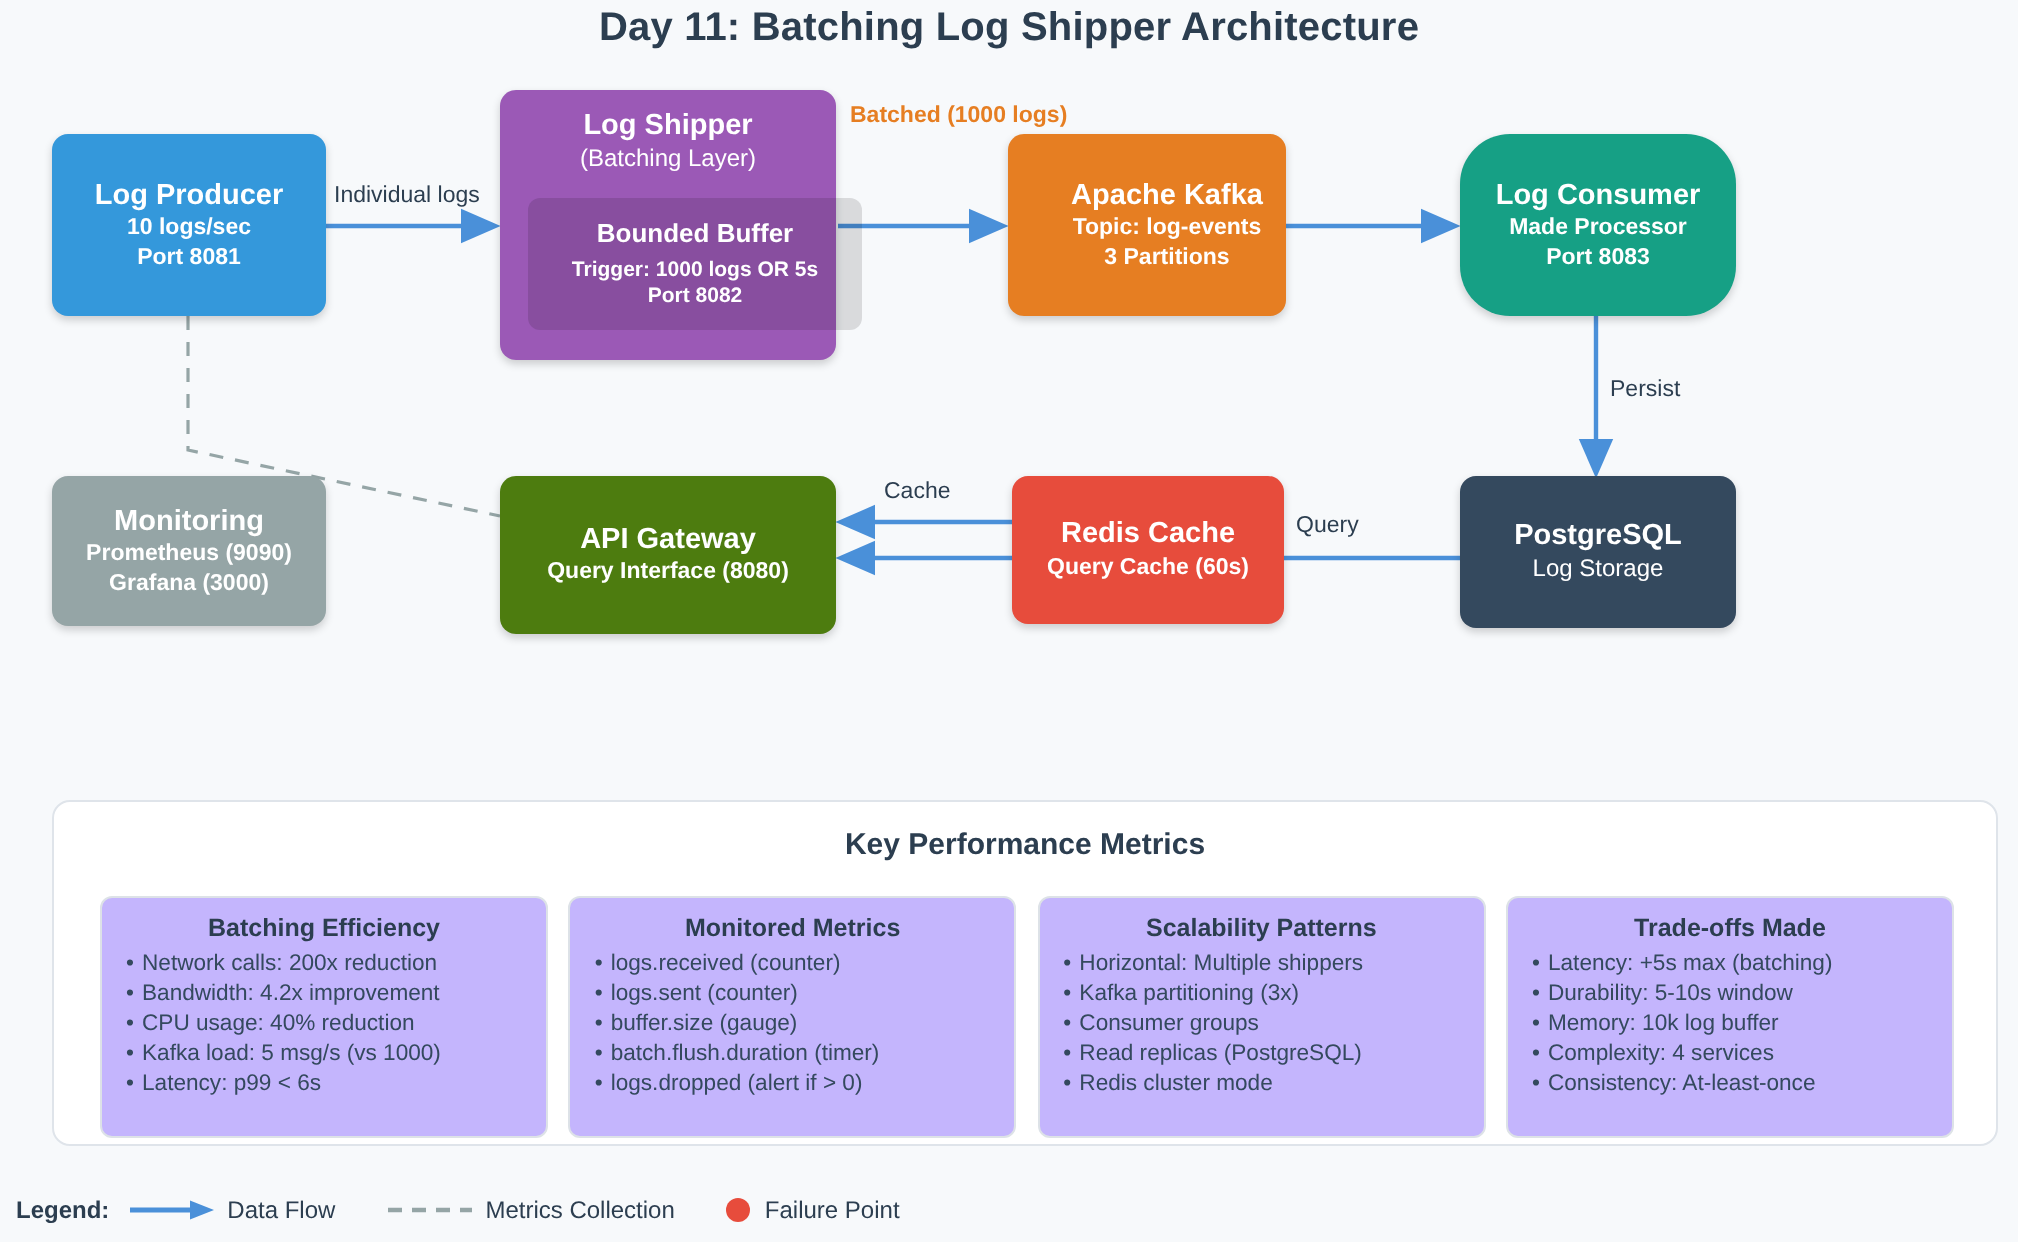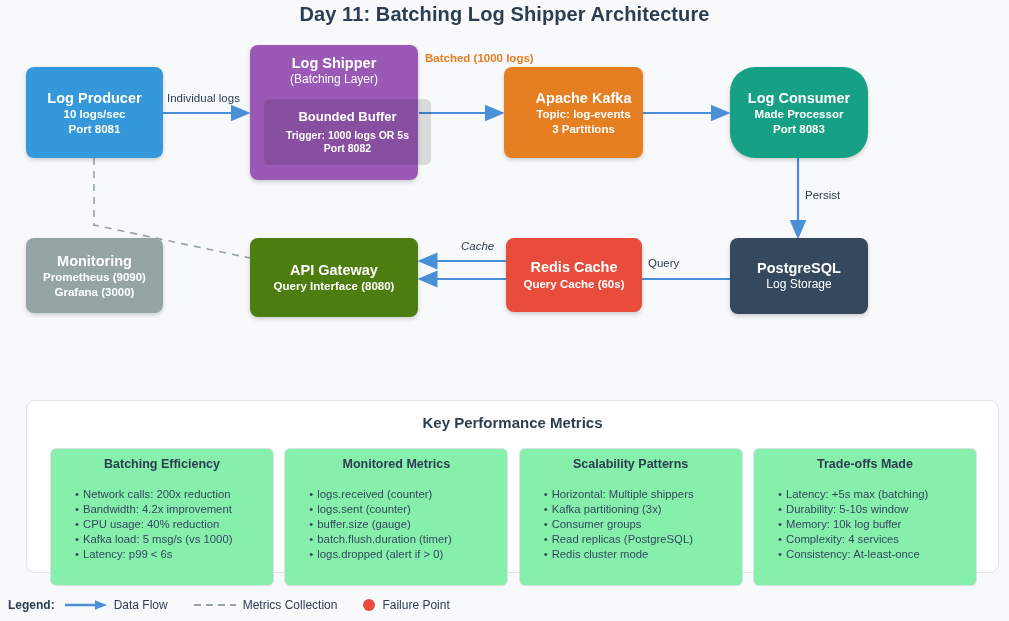--- a/index.html
+++ b/index.html
@@ -70,31 +70,31 @@
     position:absolute;left:0;top:13px;width:100%;
     text-align:center;font-size:15px;font-weight:bold;color:#2c3e50;
   }
   .cards{
     position:absolute;left:23px;top:47px;
     width:927px;
     display:flex;justify-content:space-between;
   }
   .card{
     width:224px;min-height:121px;
-    background:#86efac;
+    background:#c4b5fd;
     border:1px solid #dde2e7;
     border-radius:6px;
     box-sizing:border-box;
     padding:8px 6px 7px 6px;
   }
   .card h4{
     margin:0 0 3px 0;
     font-size:12.5px;font-weight:bold;text-align:center;color:#2c3e50;
   }
-  .card ul{margin:16px;padding:0;list-style:none;}
+  .card ul{margin:4px;padding:0;list-style:none;}
   .card li{
     font-size:11.3px;line-height:1.32;color:#34495e;
     padding-left:10px;position:relative;white-space:nowrap;
   }
   .card li:before{content:"\2022";position:absolute;left:2px;top:0;}
 
   .legend{
     position:absolute;left:8px;top:598px;
     display:flex;align-items:center;
     font-size:12px;color:#2c3e50;
@@ -182,21 +182,21 @@
   </div>
 
   <div class="node" style="left:730px;top:238px;width:138px;height:76px;background:#34495e;">
     <div class="n-title">PostgreSQL</div>
     <div class="n-sub" style="font-weight:normal;font-size:12px;">Log Storage</div>
   </div>
 
   <div class="edge-label" style="left:167px;top:92px;">Individual logs</div>
   <div class="edge-label accent" style="left:425px;top:52px;">Batched (1000 logs)</div>
   <div class="edge-label" style="left:805px;top:189px;">Persist</div>
-  <div class="edge-label" style="left:461px;top:240px;font-style:italic;">Cache</div>
+  <div class="edge-label" style="left:442px;top:240px;">Cache</div>
   <div class="edge-label" style="left:648px;top:257px;">Query</div>
 
   <div class="panel">
     <div class="panel-title">Key Performance Metrics</div>
     <div class="cards">
 
       <div class="card">
         <h4>Batching Efficiency</h4>
         <ul>
           <li>Network calls: 200x reduction</li>

